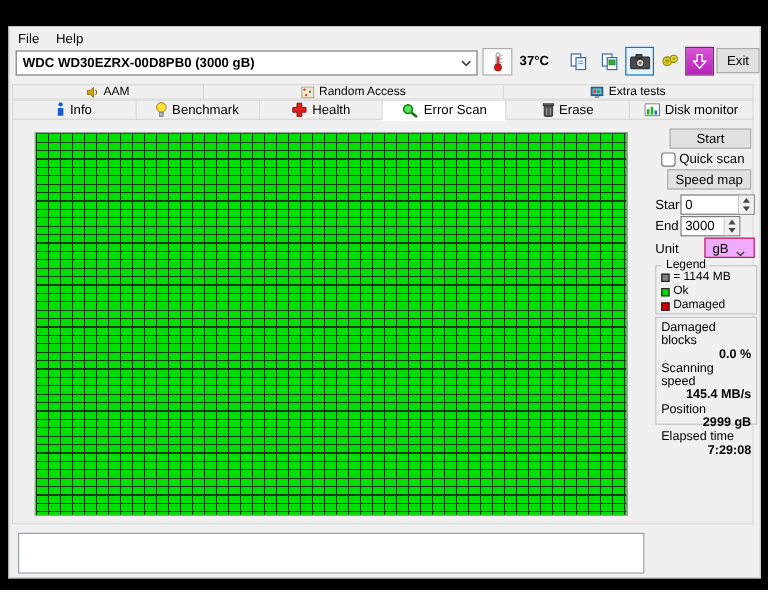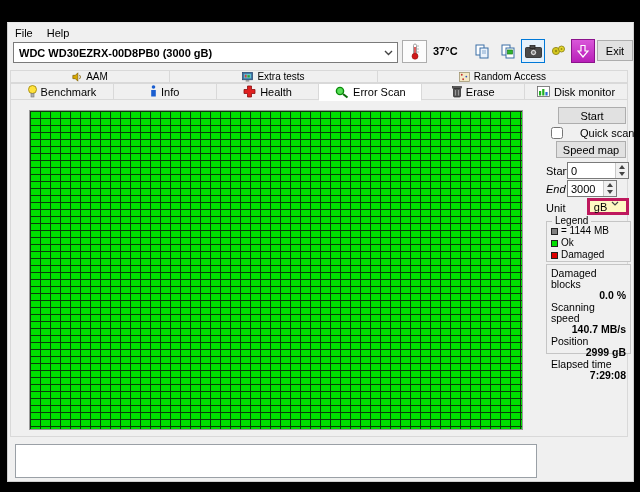--- a/index.html
+++ b/index.html
@@ -53,36 +53,36 @@
     flex:1; border:1px solid #d9d9d9; border-left-width:0; background:#f0f0f0;
     display:flex; align-items:center; justify-content:center; gap:4px; font-size:11px; cursor:pointer;
   }
   .tab:first-child { border-left-width:1px; }
   .tab.selected { background:#fff; border-bottom-color:#fff; position:relative; z-index:2; height:18px; }
   .pane { position:absolute; left:10px; top:99px; width:618px; height:338px; border:1px solid #d9d9d9; background:#f0f0f0; }
   
   .scan-grid { position:absolute; left:29px; top:110px; width:494px; height:320px; border:1px solid #9a9a9a; }
   
   .rc-btn { position:absolute; height:17px; }
-  .checkrow { position:absolute; left:551px; top:127px; display:flex; align-items:center; gap:17px; }
+  .checkrow { position:absolute; left:551px; top:127px; display:flex; align-items:center; gap:3px; }
   .checkrow input { width:12px; height:12px; margin:0; }
   .frow-label { position:absolute; color:#000; }
   .field {
     position:absolute; height:17px; background:#fff; border:1px solid #7a7a7a; display:flex;
   }
   .field input {
     flex:1; border:0; outline:0; padding:0 3px; font-family:inherit; font-size:11px; width:100%;
     background:transparent;
   }
   .spin { width:13px; border-left:1px solid #c9c9c9; display:flex; flex-direction:column; }
   .spin div { flex:1; display:flex; align-items:center; justify-content:center; background:#f0f0f0; cursor:pointer; }
   .tri-up { width:0; height:0; border-left:3px solid transparent; border-right:3px solid transparent; border-bottom:4px solid #444; }
   .tri-dn { width:0; height:0; border-left:3px solid transparent; border-right:3px solid transparent; border-top:4px solid #444; }
   .select {
-    position:absolute; background:#fef9c3; border:3px solid #be185d; display:flex; align-items:flex-start; cursor:pointer;
+    position:absolute; background:#f0abfc; border:1px solid #be185d; display:flex; align-items:flex-end; cursor:pointer;
   }
   .select .val { flex:1; text-align:center; }
   .select .arrow { width:15px; text-align:center; color:#444; }
   
   .groupbox {
     position:absolute; left:546px; top:221px; width:85px; height:41px;
     border:1px solid #c5c5c5; background:#f0f0f0;
   }
   .groupbox .gb-title { position:absolute; top:-7px; left:5px; background:#f0f0f0; padding:0 3px; font-size:10px; }
   .legend-row { display:flex; align-items:center; gap:3px; padding-left:4px; line-height:12px; font-size:10px; }
@@ -172,55 +172,55 @@
   <button class="btn exit-btn">Exit</button>
 
   <div class="toptabs">
     <div class="toptab" style="width:160px;">
       <svg width="10" height="10" viewBox="0 0 12 12">
         <polygon points="1,4 4,4 7,1 7,11 4,8 1,8" fill="#d8a800" stroke="#7a5c00" stroke-width="0.8"></polygon>
         <path d="M9 3.5 q2.4 2.5 0 5" fill="none" stroke="#7a5c00" stroke-width="1"></path>
       </svg>
       <span>AAM</span>
     </div>
+    <div class="toptab" style="width:250px;">
+      <svg width="11" height="10" viewBox="0 0 12 11">
+        <rect x="0.5" y="0.5" width="11" height="10" fill="#f3e9c6" stroke="#9a8f6a" stroke-width="0.8"></rect>
+        <circle cx="3" cy="3" r="1" fill="#c03030"></circle>
+        <circle cx="8" cy="5" r="1" fill="#3050c0"></circle>
+        <circle cx="4.5" cy="8" r="1" fill="#c03030"></circle>
+      </svg>
+      <span>Random Access</span>
+    </div>
     <div class="toptab" style="width:208px;">
       <svg width="11" height="10" viewBox="0 0 12 11">
         <rect x="0.5" y="0.5" width="11" height="8" fill="#3a6ea5" stroke="#24456a" stroke-width="0.8"></rect>
         <rect x="2" y="2" width="8" height="5" fill="#66c2cc"></rect>
         <rect x="3" y="3" width="2" height="3" fill="#d04040"></rect>
         <rect x="6" y="3.5" width="2.5" height="2.5" fill="#30a030"></rect>
         <rect x="4" y="9" width="4" height="1.5" fill="#888"></rect>
       </svg>
       <span>Extra tests</span>
     </div>
-    <div class="toptab" style="width:250px;">
-      <svg width="11" height="10" viewBox="0 0 12 11">
-        <rect x="0.5" y="0.5" width="11" height="10" fill="#f3e9c6" stroke="#9a8f6a" stroke-width="0.8"></rect>
-        <circle cx="3" cy="3" r="1" fill="#c03030"></circle>
-        <circle cx="8" cy="5" r="1" fill="#3050c0"></circle>
-        <circle cx="4.5" cy="8" r="1" fill="#c03030"></circle>
-      </svg>
-      <span>Random Access</span>
-    </div>
   </div>
 
   <div class="maintabs">
+    <div class="tab">
+      <svg width="7" height="13" viewBox="0 0 7 13">
+        <circle cx="3.5" cy="2" r="1.8" fill="#1a5ed0"></circle>
+        <path d="M1.2 5 h4.6 v6.5 h-4.6 z" fill="#1a5ed0"></path>
+      </svg>
+      <span>Info</span>
+    </div>
     <div class="tab">
       <svg width="9" height="13" viewBox="0 0 9 13">
         <circle cx="4.5" cy="4.5" r="4" fill="#ffe23c" stroke="#9a8000" stroke-width="0.8"></circle>
         <rect x="3" y="8.5" width="3" height="3.5" fill="#b0b0b0" stroke="#777" stroke-width="0.6"></rect>
       </svg>
       <span>Benchmark</span>
-    </div>
-    <div class="tab">
-      <svg width="7" height="13" viewBox="0 0 7 13">
-        <circle cx="3.5" cy="2" r="1.8" fill="#1a5ed0"></circle>
-        <path d="M1.2 5 h4.6 v6.5 h-4.6 z" fill="#1a5ed0"></path>
-      </svg>
-      <span>Info</span>
     </div>
     <div class="tab">
       <svg width="13" height="13" viewBox="0 0 13 13">
         <polygon points="4.5,1 8.5,1 8.5,4.5 12,4.5 12,8.5 8.5,8.5 8.5,12 4.5,12 4.5,8.5 1,8.5 1,4.5 4.5,4.5" fill="#e02020" stroke="#8c0f0f" stroke-width="0.8"></polygon>
       </svg>
       <span>Health</span>
     </div>
     <div class="tab selected">
       <svg width="14" height="13" viewBox="0 0 14 13">
         <circle cx="5" cy="5" r="3.6" fill="#58e058" stroke="#0a8a0a" stroke-width="1.4"></circle>
@@ -267,21 +267,21 @@
     <div class="spin">
       <div>
           <span class="tri-up"></span>
         </div>
       <div>
           <span class="tri-dn"></span>
         </div>
     </div>
   </div>
 
-  <span class="frow-label" style="left:546px; top:183px;font-style:italic;">End</span>
+  <span class="frow-label" style="left:546px; top:183px;">End</span>
   <div class="field" style="left:567px; top:180px; width:50px;">
     <input type="text" value="3000" style="">
     <div class="spin">
       <div>
           <span class="tri-up"></span>
         </div>
       <div>
           <span class="tri-dn"></span>
         </div>
     </div>
@@ -312,21 +312,21 @@
         <span class="swatch" style="background:#dd0000;"></span>
         <span>Damaged</span>
       </div>
     </div>
   </div>
 
   <div class="stats">
     <div class="stat-label">Damaged blocks</div>
     <div class="stat-value">0.0 %</div>
     <div class="stat-label">Scanning speed</div>
-    <div class="stat-value">140.7 MB/s</div>
+    <div class="stat-value">145.4 MB/s</div>
     <div class="stat-label">Position</div>
     <div class="stat-value">2999 gB</div>
     <div class="stat-label">Elapsed time</div>
     <div class="stat-value">7:29:08</div>
   </div>
 
   <div class="status-box"></div>
 </div>
 
 </body></html>

